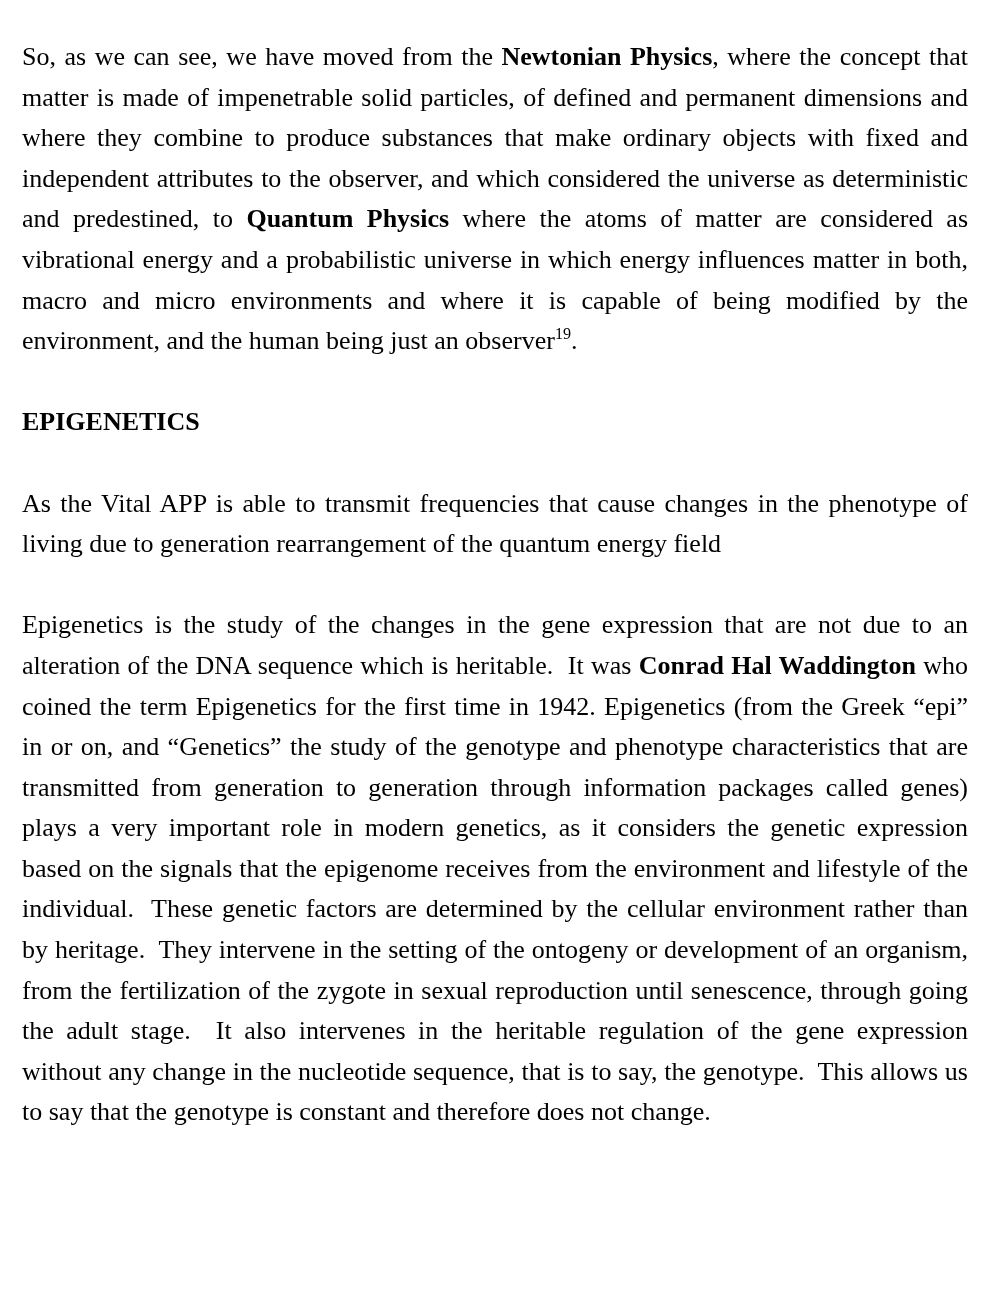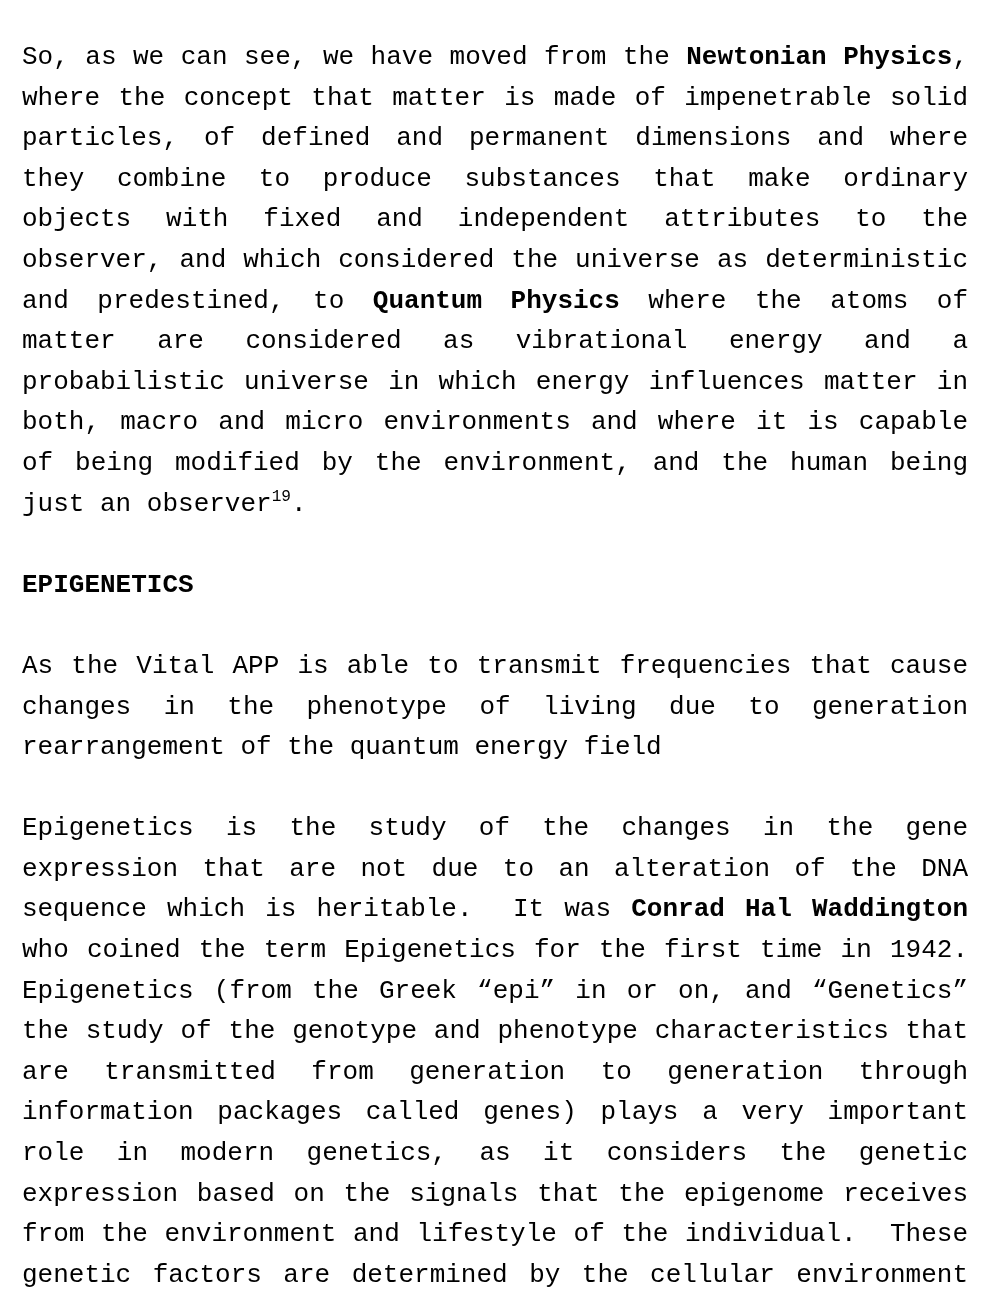--- a/index.html
+++ b/index.html
@@ -6,21 +6,21 @@
     margin: 0;
     padding: 0;
     background: #ffffff;
   }
   .page {
     position: relative;
     width: 1000px;
     height: 1289px;
     background: #ffffff;
     color: #000000;
-    font-family: Liberation Mono, monospace;
+    font-family: Liberation Serif, serif;
     font-size: 26px;
     line-height: 40.6px;
     box-sizing: border-box;
     padding: 37px 32px 0 22px;
     overflow: hidden;
   }
   .body-par {
     margin: 0 0 40.6px 0;
     text-align: justify;
     text-align-last: left;

